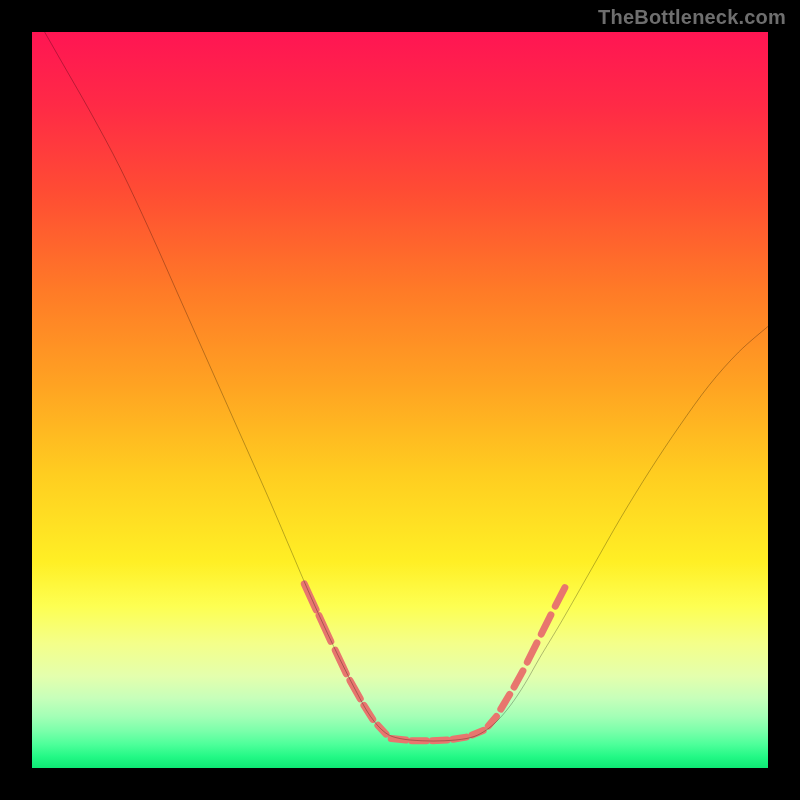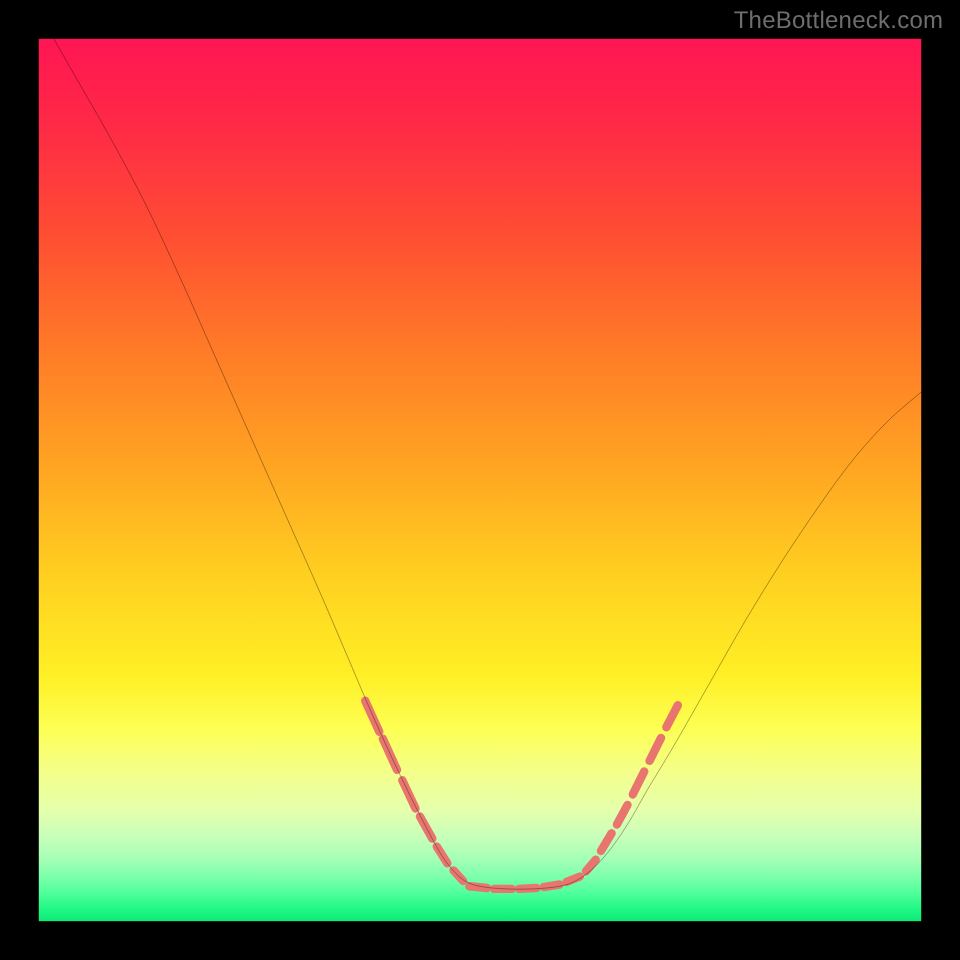--- a/index.html
+++ b/index.html
@@ -33,21 +33,21 @@
     top: 0;
     width: 100%;
     height: 100%;
   }
   .watermark {
     position: absolute;
     top: 6px;
     right: 14px;
     color: #6e6e6e;
     font-size: 20px;
-    font-weight: 400;
+    font-weight: 700;
     letter-spacing: 0.2px;
     user-select: none;
     margin-left: 39px;
   }
   svg {
     position: absolute;
     left: 0;
     top: 0;
   }
 </style>

